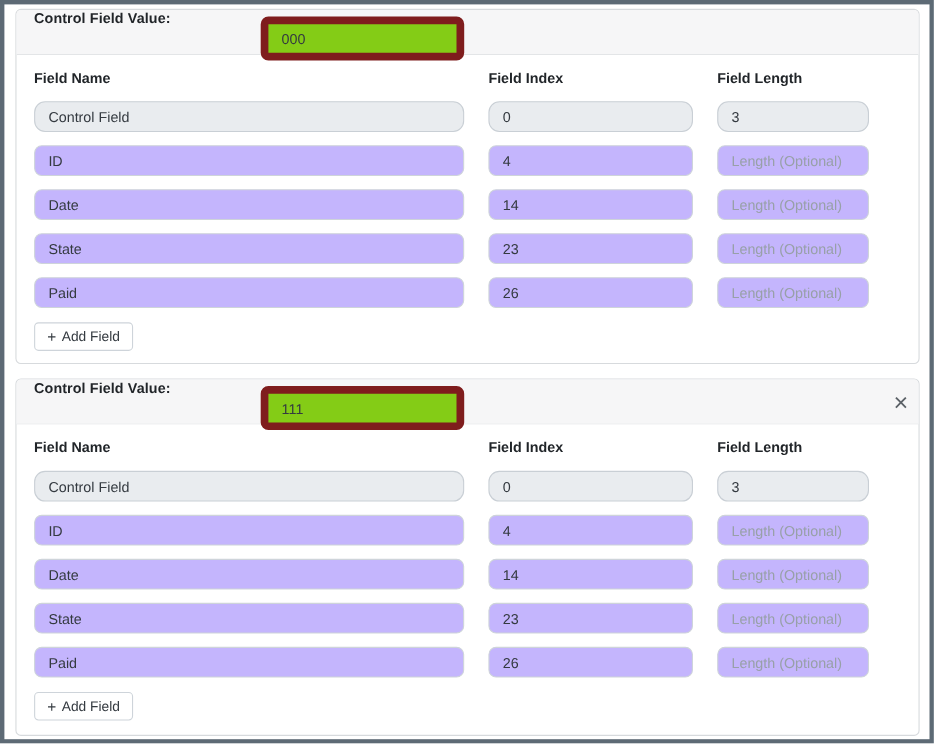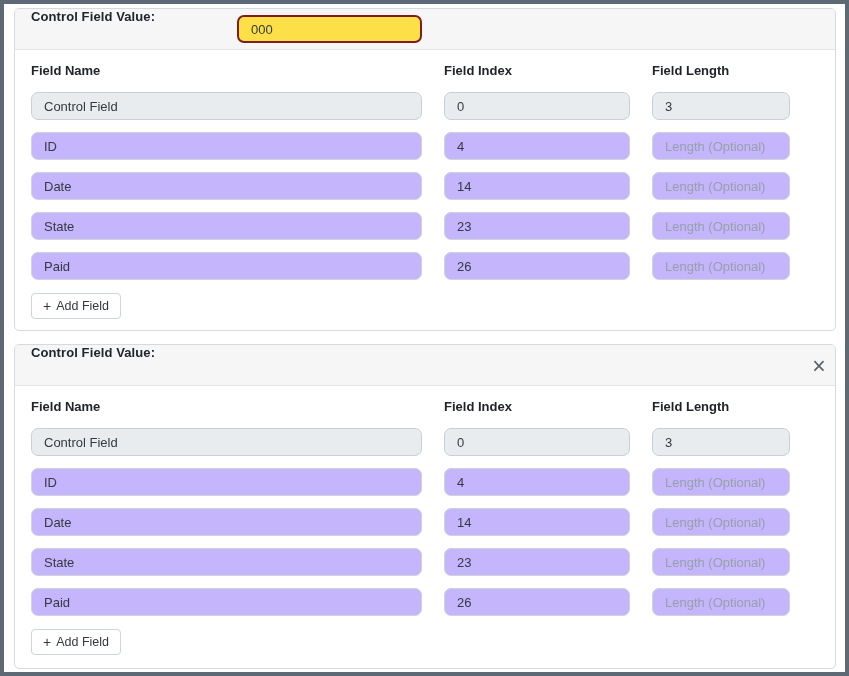--- a/index.html
+++ b/index.html
@@ -37,28 +37,28 @@
   }
   .cf-label {
     font-weight: bold;
     font-size: 13px;
     color: #212529;
     letter-spacing: .1px;
   }
   .cf-input {
     position: absolute;
     left: 222px; top: 6px;
-    width: 185px; height: 28px;
-    border: 2px solid #7f1d1d;
+    width: 185px; height: 40px;
+    border: 7px solid #7f1d1d;
     border-radius: 7px;
     padding: 0 12px;
     font-size: 13px;
     color: #343a40;
     font-family: "Liberation Sans", sans-serif;
-    background: #fde047;
+    background: #84cc16;
     outline: none;
   }
 
   .close-btn {
     position: absolute;
     right: 4px; top: 9px;
     width: 24px; height: 24px;
     background: transparent;
     border: none;
     font-size: 23px;
@@ -94,20 +94,21 @@
     color: #343a40;
     background: #c4b5fd;
     font-family: "Liberation Sans", sans-serif;
     outline: none;
   }
   .form-input:disabled {
     background: #e9ecef;
     border-color: #c9cfd5;
     color: #343a40;
     opacity: 1;
+    border-radius: 10px;
   }
   .form-input::placeholder { color: #98a0a8; opacity: 1; }
 
   .add-field-btn {
     margin-top: 1px;
     height: 26px;
     padding: 0 11px;
     display: inline-flex;
     align-items: center;
     gap: 5px;
@@ -167,20 +168,21 @@
       <button class="add-field-btn">
         <span class="plus">+</span>
         <span>Add Field</span>
       </button>
     </div>
   </div>
 
   <div class="card panel-2">
     <div class="card-header">
       <span class="cf-label">Control Field Value:</span>
+      <input class="cf-input" type="text" value="111" style="">
       <button class="close-btn">×</button>
     </div>
     <div class="card-body">
       <div class="col-headers">
         <div class="col-header">Field Name</div>
         <div class="col-header">Field Index</div>
         <div class="col-header">Field Length</div>
       </div>
 
       <div class="field-row">

